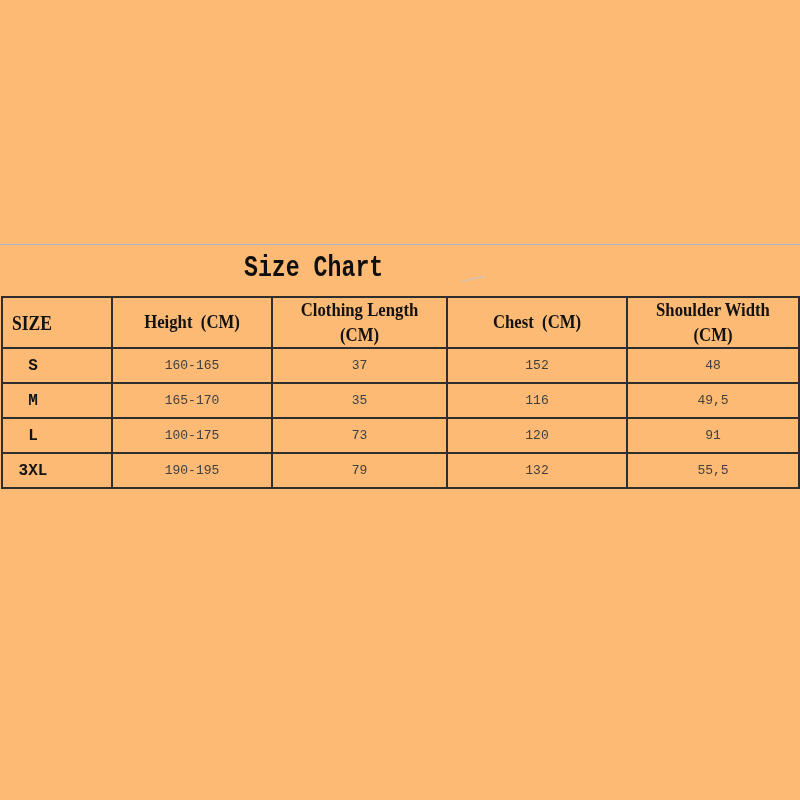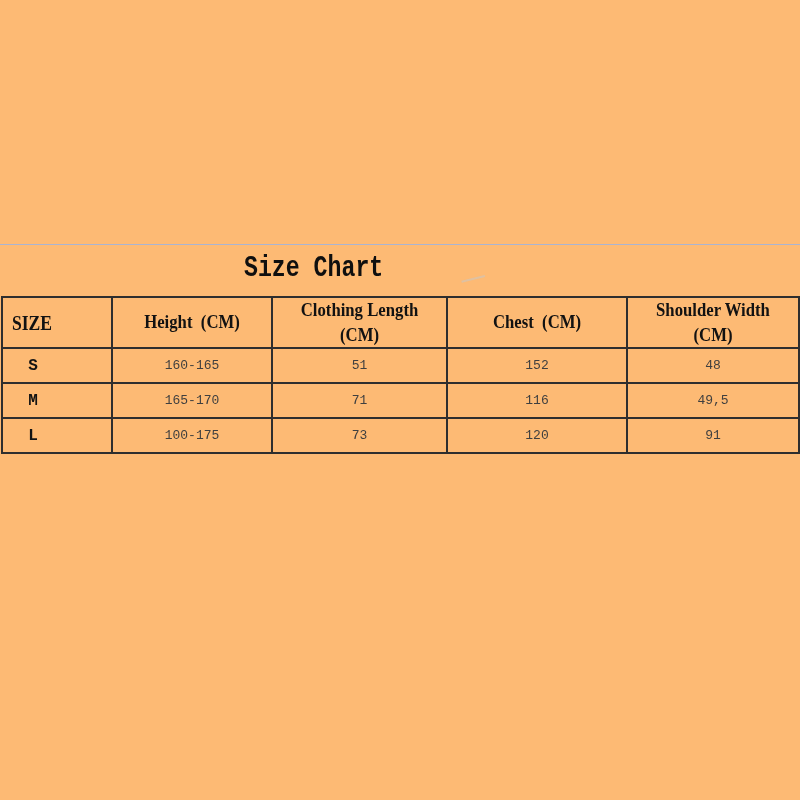--- a/index.html
+++ b/index.html
@@ -127,34 +127,41 @@
         <th>
           <span class="hl">Shoulder Width</span>
           <span class="hl">(CM)</span>
         </th>
       </tr>
     </thead>
     <tbody>
       <tr>
         <td class="sz">S</td>
         <td>160-165</td>
-        <td>51</td>
+        <td>37</td>
         <td>152</td>
         <td>48</td>
       </tr>
       <tr>
         <td class="sz">M</td>
         <td>165-170</td>
-        <td>71</td>
+        <td>35</td>
         <td>116</td>
         <td>49,5</td>
       </tr>
       <tr>
         <td class="sz">L</td>
         <td>100-175</td>
         <td>73</td>
         <td>120</td>
         <td>91</td>
       </tr>
+      <tr>
+        <td class="sz">3XL</td>
+        <td>190-195</td>
+        <td>79</td>
+        <td>132</td>
+        <td>55,5</td>
+      </tr>
     </tbody>
   </table>
 
 </div>
 
 </body></html>

